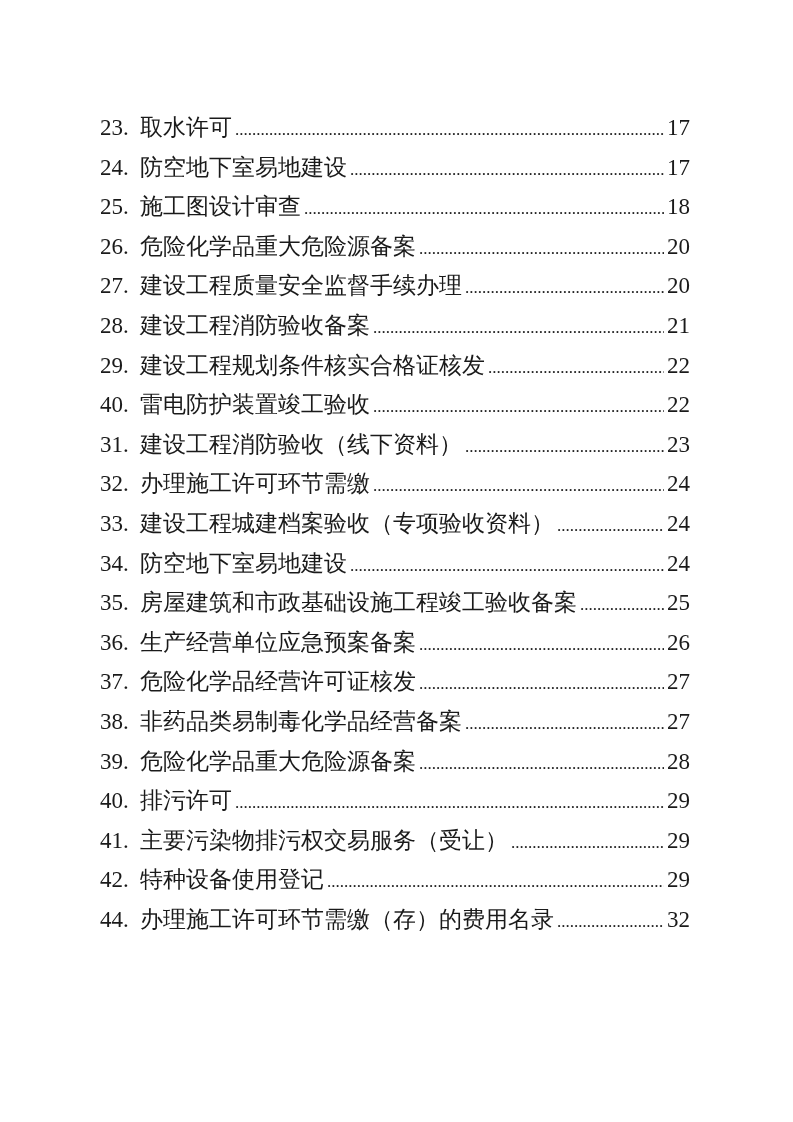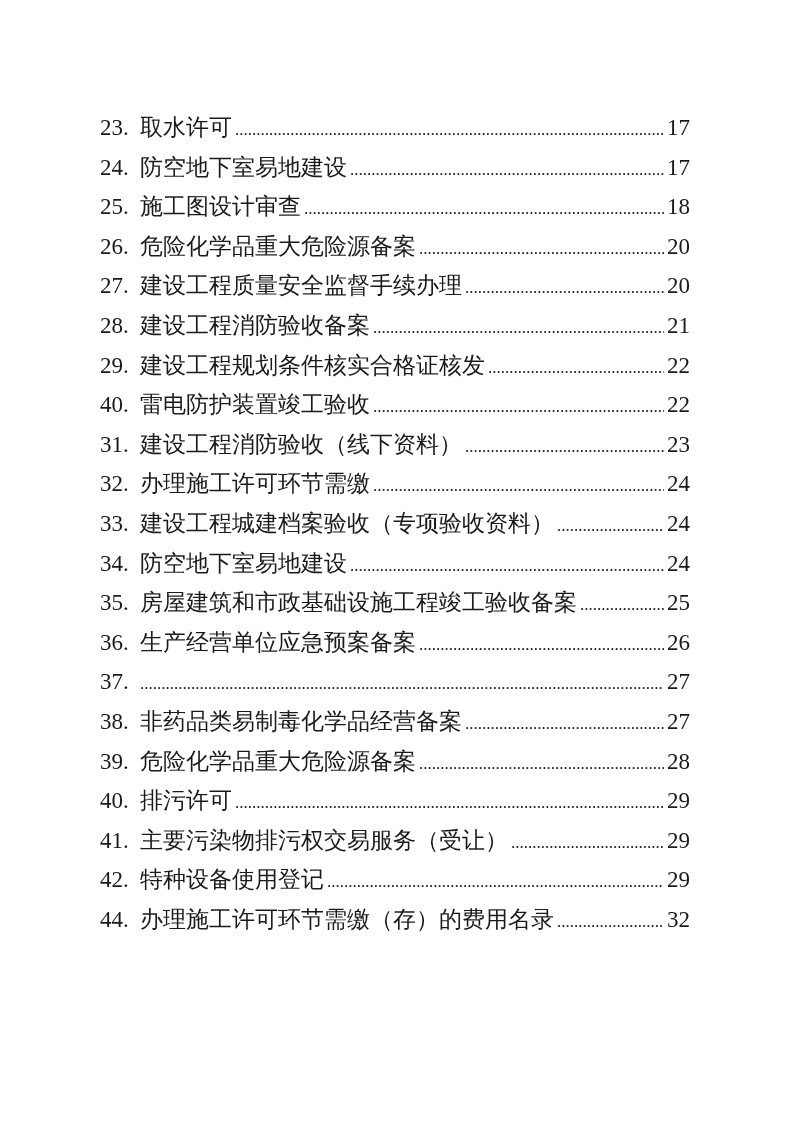--- a/index.html
+++ b/index.html
@@ -153,20 +153,21 @@
 
   <div class="toc-row">
     <span class="toc-num">36.</span>
     <span class="toc-title">生产经营单位应急预案备案</span>
     <span class="toc-dots"></span>
     <span class="toc-page">26</span>
   </div>
 
   <div class="toc-row">
     <span class="toc-num">37.</span>
+    <span class="toc-title">危险化学品经营许可证核发</span>
     <span class="toc-dots"></span>
     <span class="toc-page">27</span>
   </div>
 
   <div class="toc-row">
     <span class="toc-num">38.</span>
     <span class="toc-title">非药品类易制毒化学品经营备案</span>
     <span class="toc-dots"></span>
     <span class="toc-page">27</span>
   </div>

